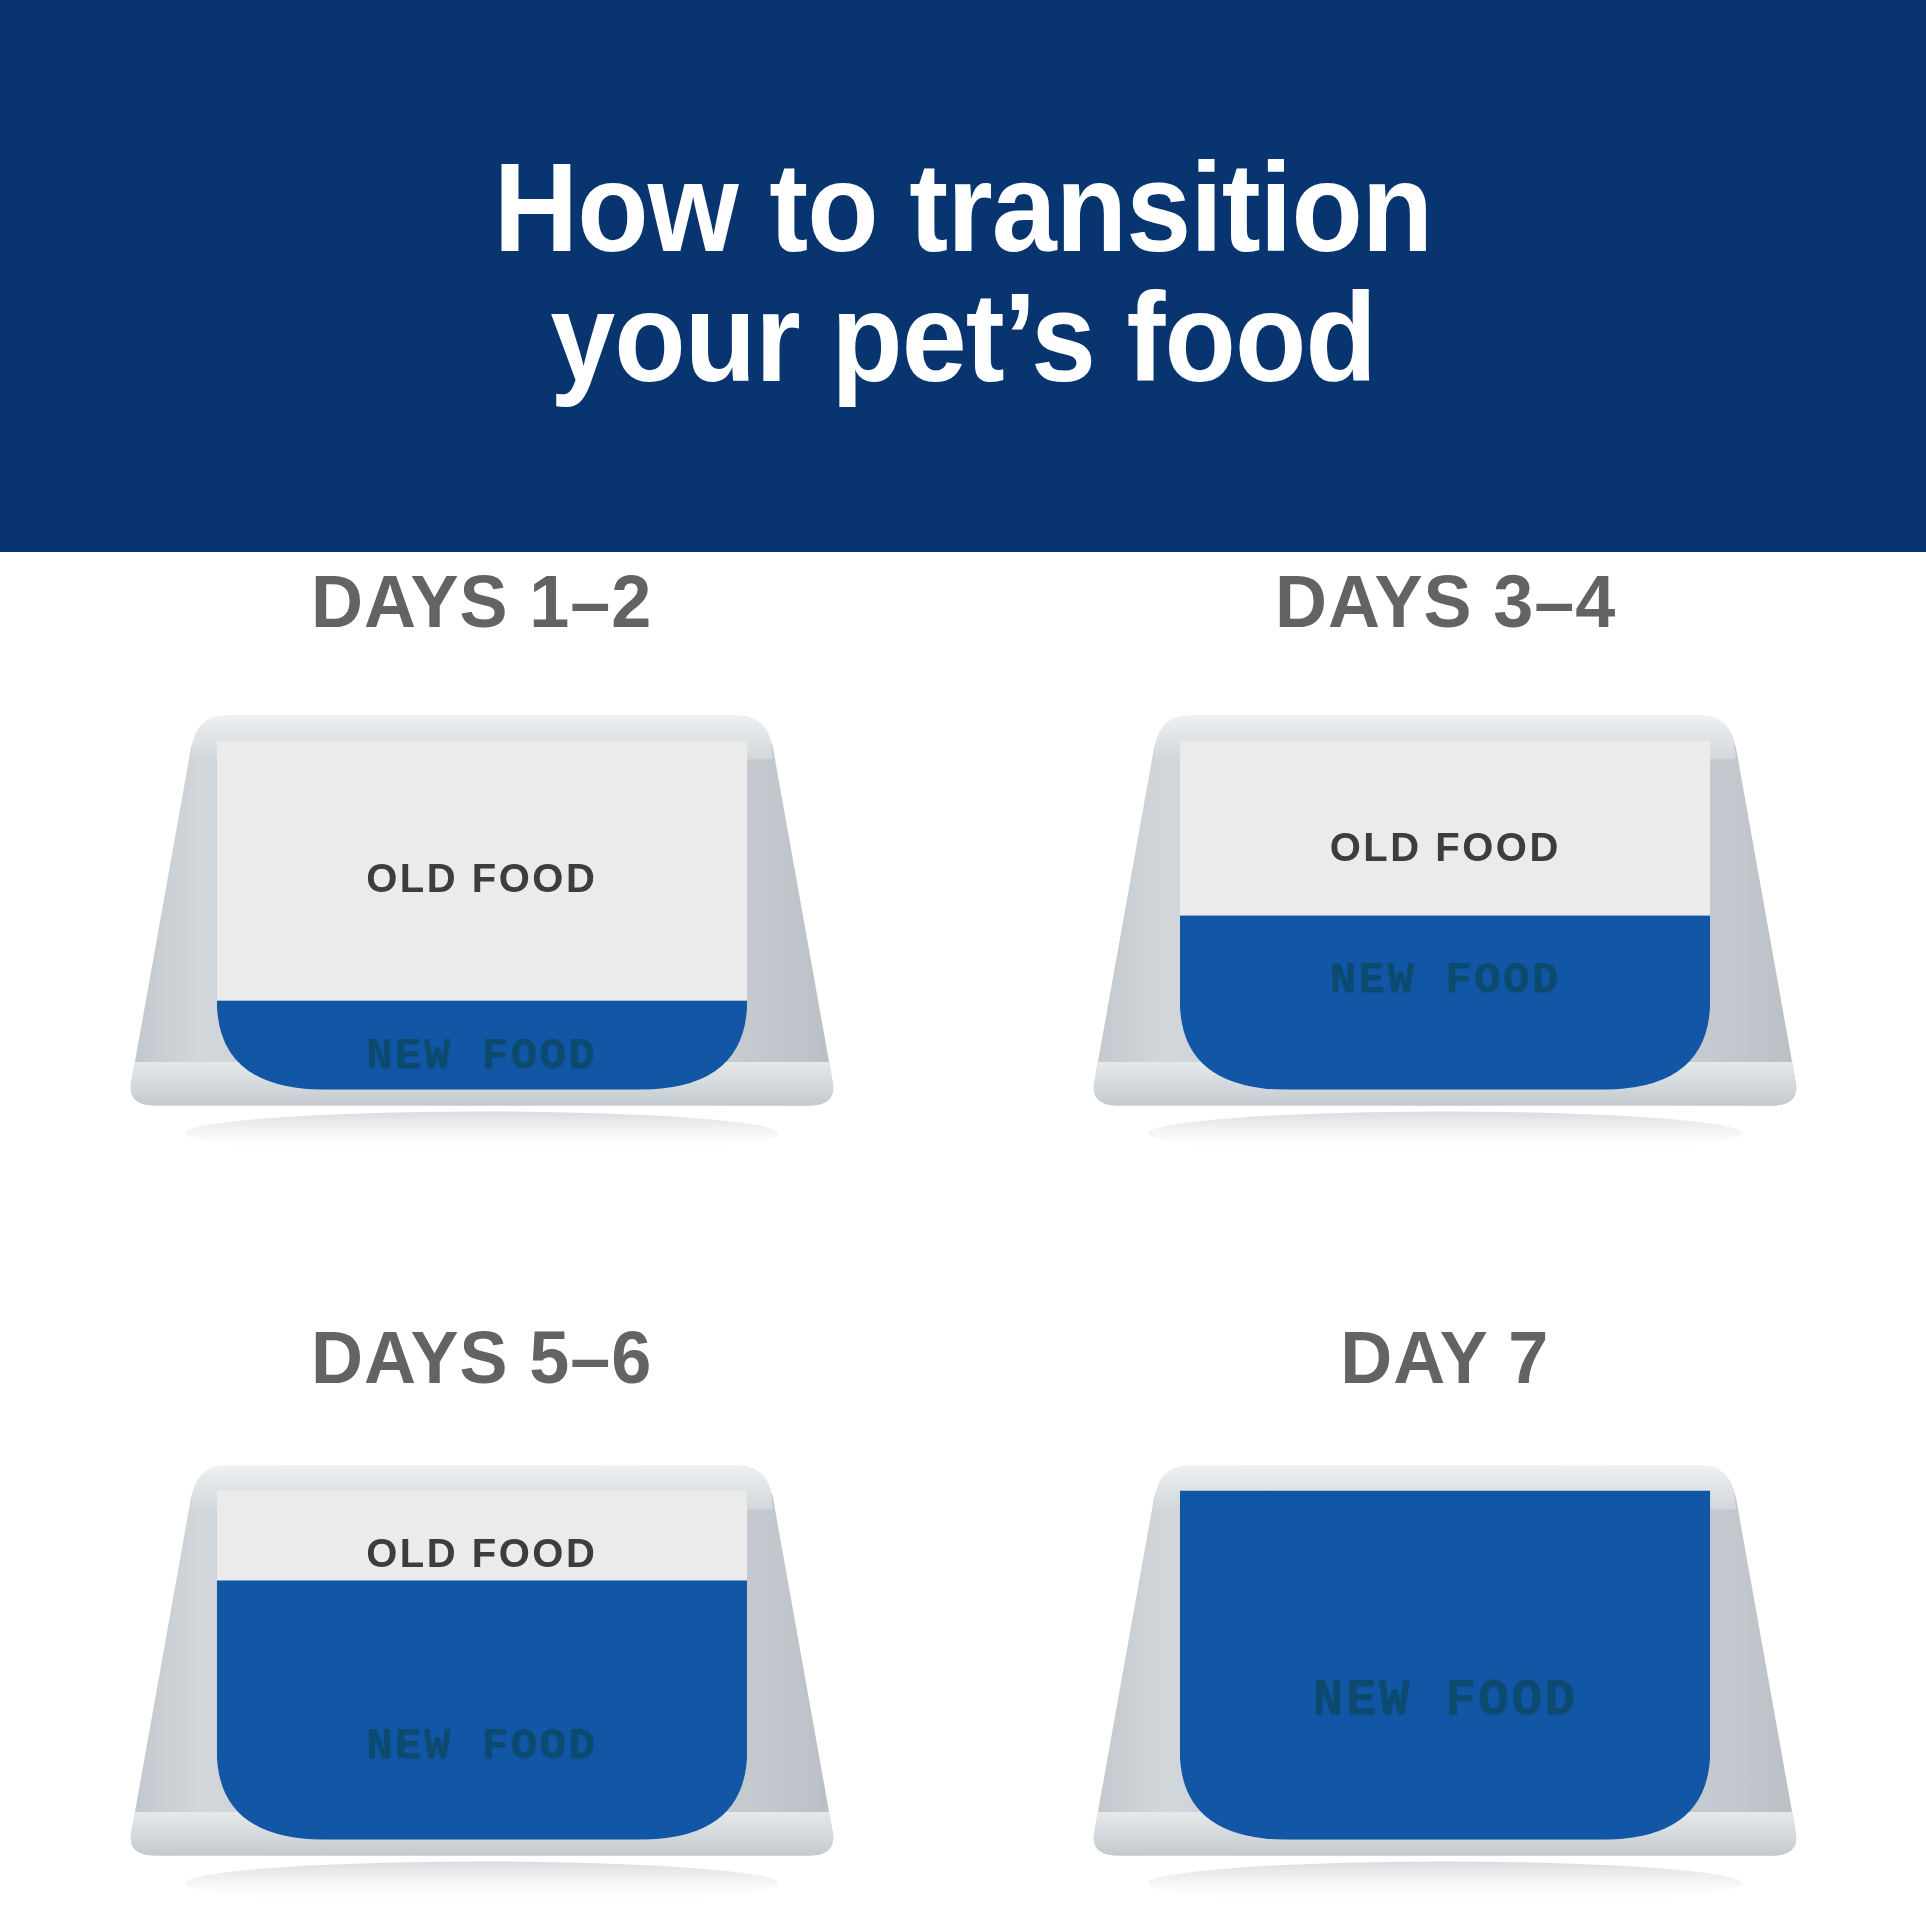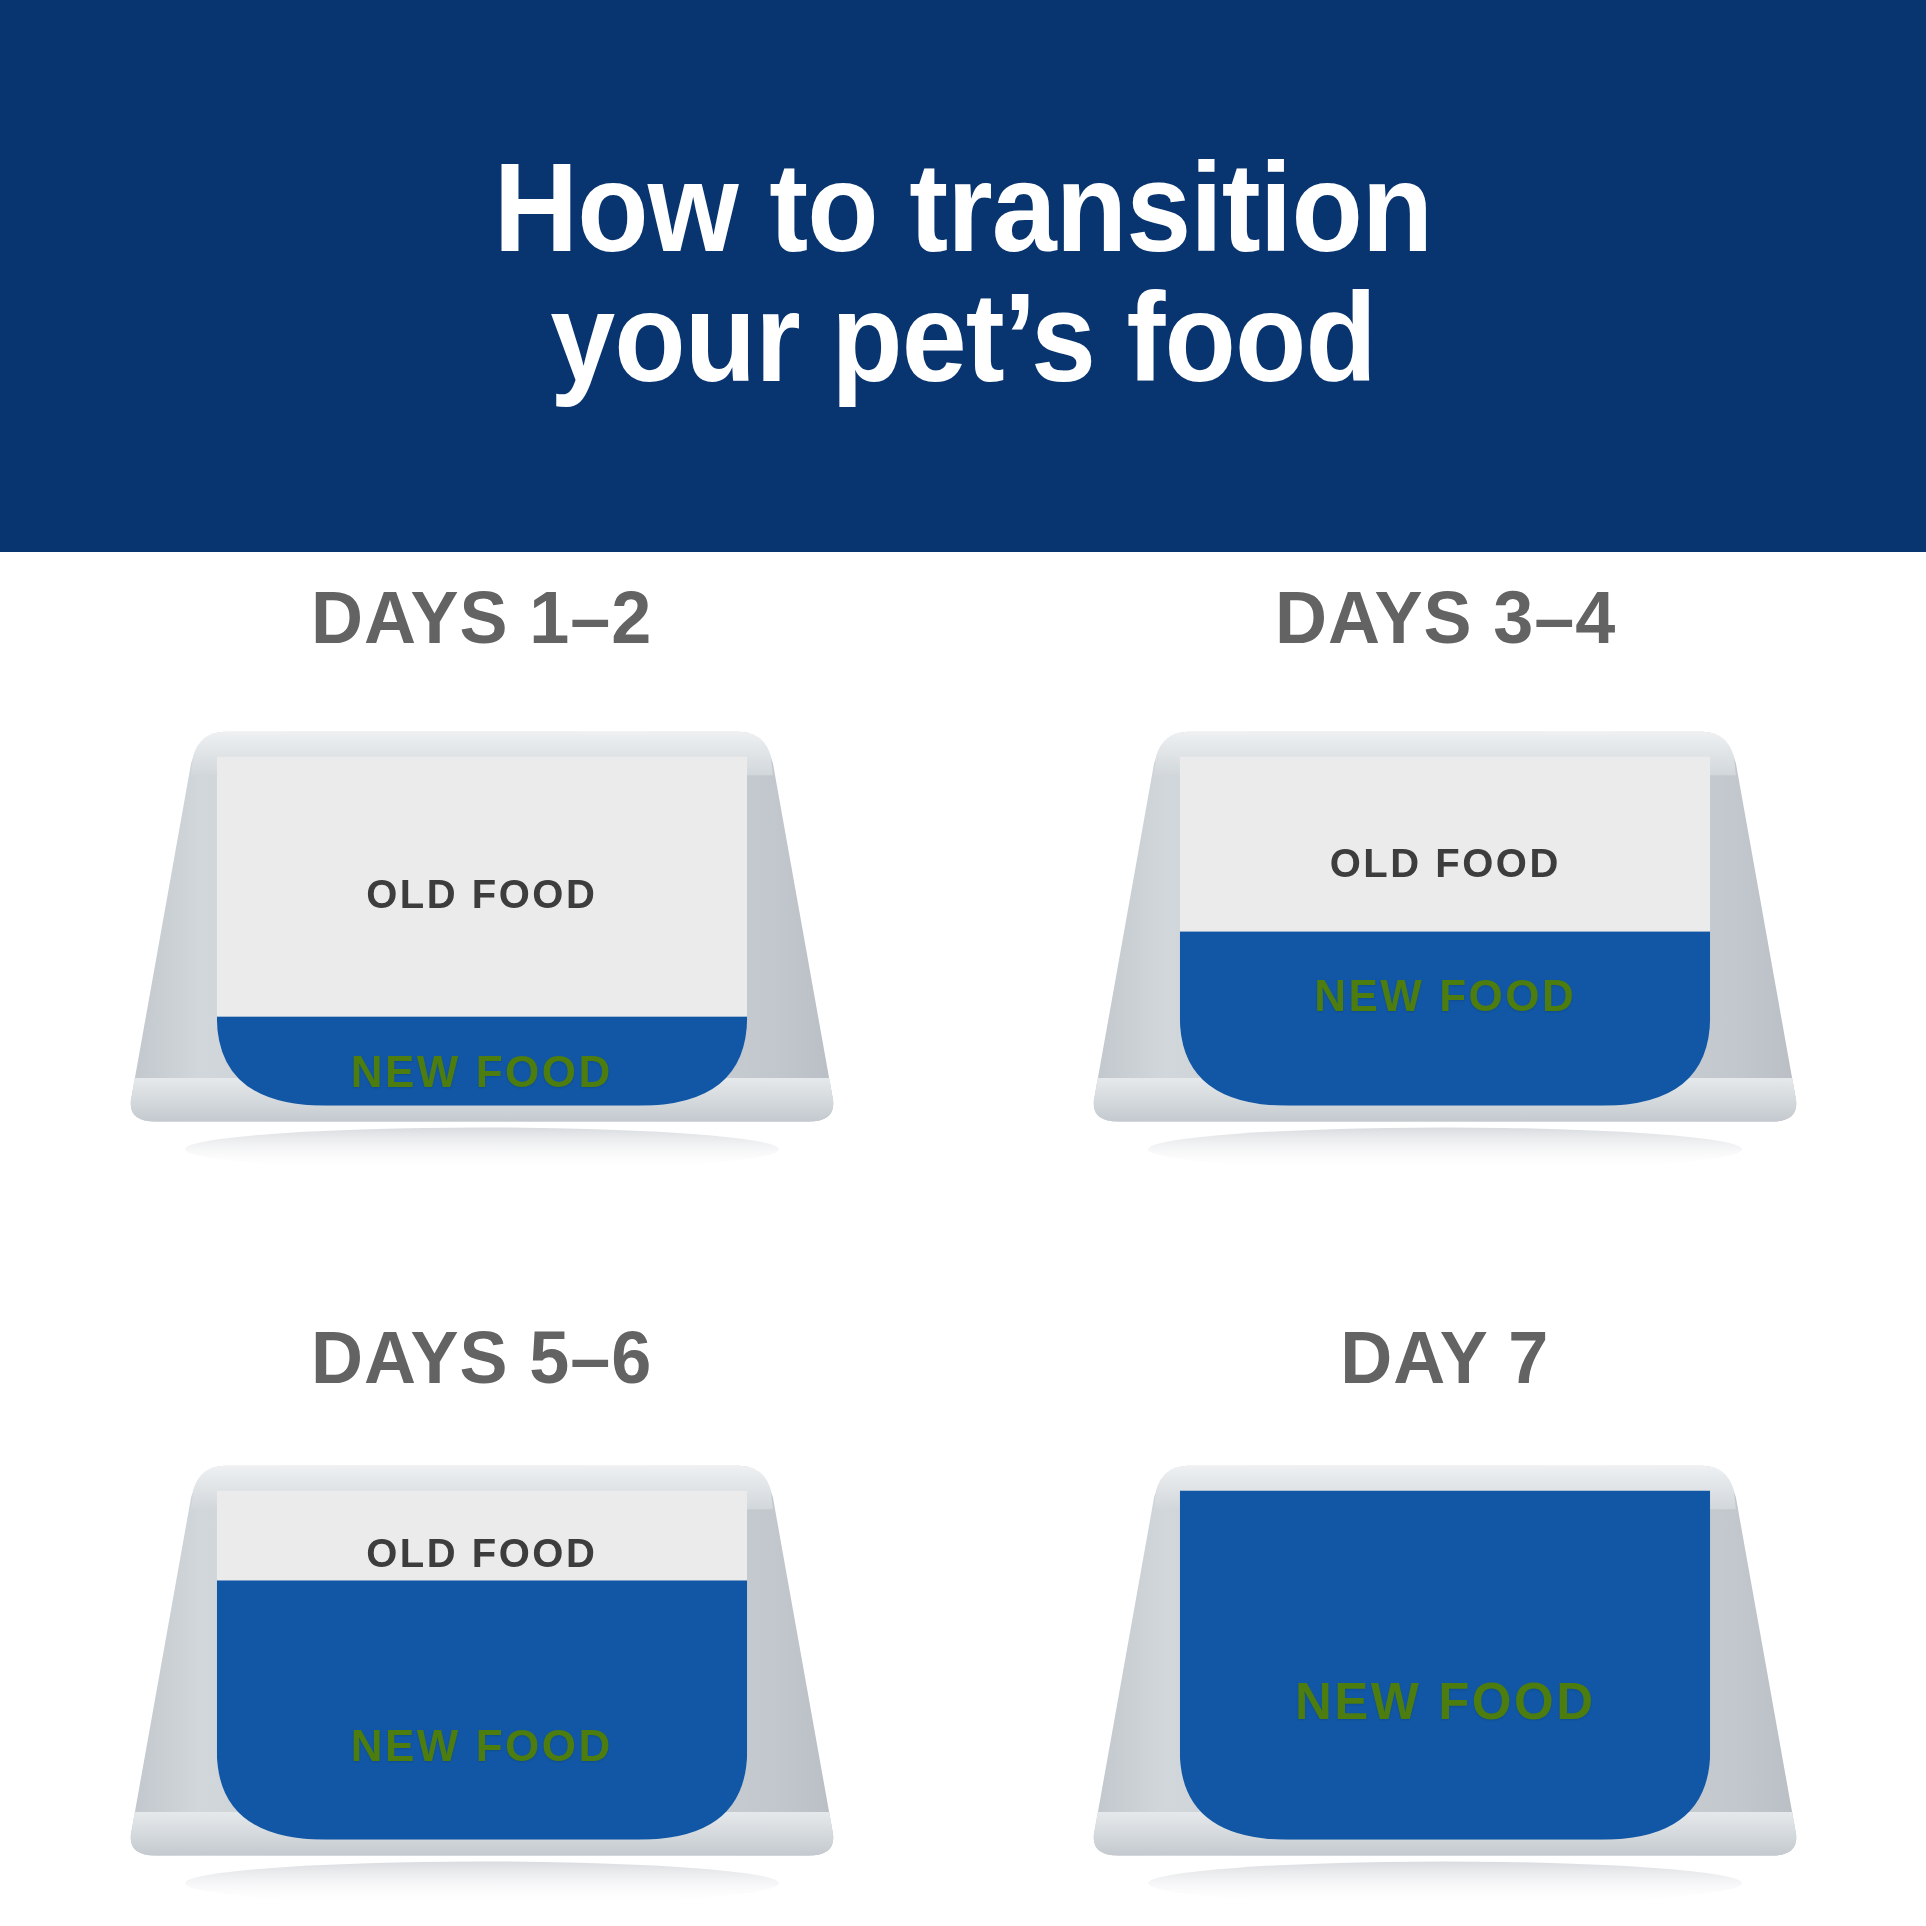--- a/index.html
+++ b/index.html
@@ -50,21 +50,21 @@
     grid-template-rows: 1fr 1fr;
     background: #ffffff;
   }
   .cell {
     position: relative;
     display: flex;
     flex-direction: column;
     align-items: center;
     justify-content: flex-start;
   }
-  .cell.r1 { padding-top: 6px; margin-top: 16px; }
+  .cell.r1 { padding-top: 6px; }
   .cell.r2 { padding-top: 24px; }
 
   .day-label {
     color: #636363;
     font-family: "Liberation Sans", sans-serif;
     font-weight: bold;
     font-size: 75px;
     letter-spacing: 1px;
     margin: 0 0 42px 0;
     transform: scaleX(0.96);
@@ -91,24 +91,25 @@
     font-family: "Liberation Sans", sans-serif;
     font-weight: bold;
     pointer-events: none;
   }
   .old-text {
     color: #3d3d3d;
     font-size: 40px;
     letter-spacing: 2.5px;
   }
   .new-text {
-    color: #4d7c0f;
+    color: #0c4a6e;
     font-size: 44px;
     letter-spacing: 2.5px;
     text-shadow: 0 1px 2px rgba(0,0,0,0.12);
+    font-family: Liberation Mono, monospace;
   }
 </style>
 </head>
 <body>
 
 <div class="header">
   <h1 class="header-title">How to transition
 your pet’s food</h1>
 </div>
 

